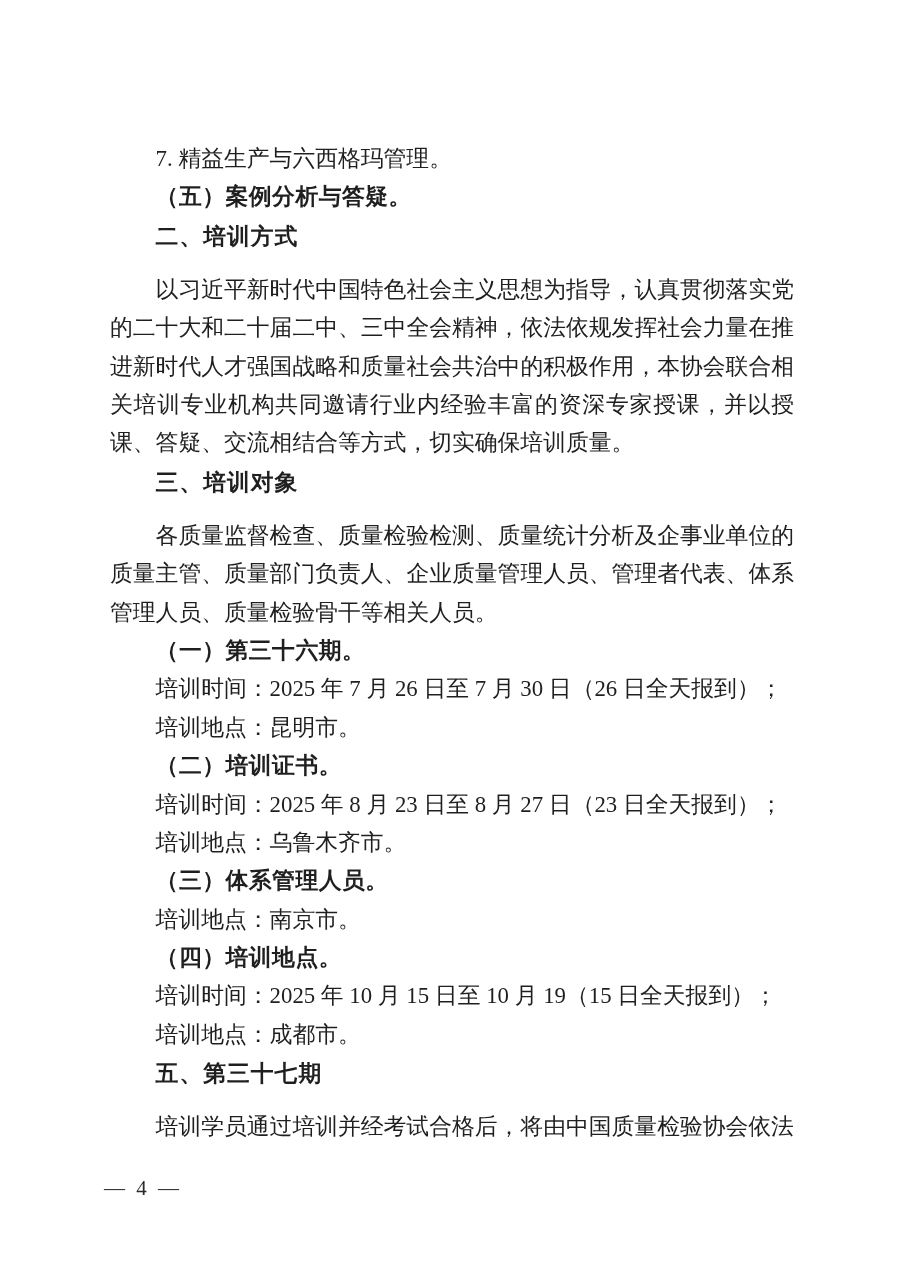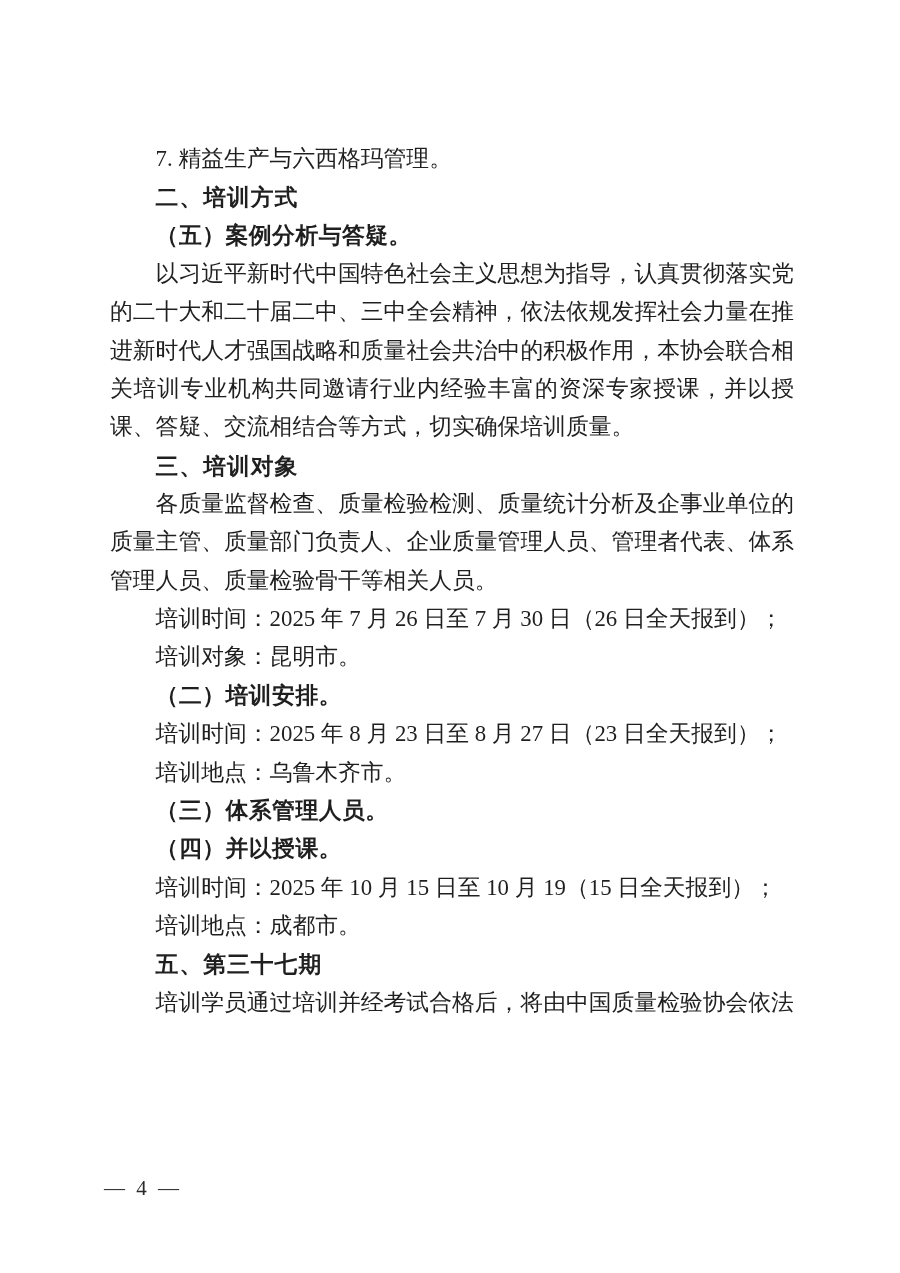--- a/index.html
+++ b/index.html
@@ -38,67 +38,70 @@
     font-weight: 700;
     letter-spacing: 1px;
   }
   
   .head-kai {
     font-weight: 700;
     letter-spacing: 0.5px;
   }
   .para {
     text-align: justify;
+    margin-top: 16px;
   }
   .footer {
     position: absolute;
     left: 104px;
     top: 1176px;
     font-size: 21px;
     letter-spacing: 3px;
     color: #2a2a2a;
     font-family: "Liberation Serif", "DejaVu Serif", serif;
   }
 </style>
 </head>
 <body>
 
 <div class="page">
   <div class="doc">
 
     <div class="line indent">7. 精益生产与六西格玛管理。</div>
 
+    <div class="line indent head-kai">（五）案例分析与答疑。</div>
+
     <div class="line indent head-black">二、培训方式</div>
-
-    <div class="line indent head-kai">（五）案例分析与答疑。</div>
 
     <div class="para indent">以习近平新时代中国特色社会主义思想为指导，认真贯彻落实党的二十大和二十届二中、三中全会精神，依法依规发挥社会力量在推进新时代人才强国战略和质量社会共治中的积极作用，本协会联合相关培训专业机构共同邀请行业内经验丰富的资深专家授课，并以授课、答疑、交流相结合等方式，切实确保培训质量。</div>
 
     <div class="line indent head-black">三、培训对象</div>
 
     <div class="para indent">各质量监督检查、质量检验检测、质量统计分析及企事业单位的质量主管、质量部门负责人、企业质量管理人员、管理者代表、体系管理人员、质量检验骨干等相关人员。</div>
 
 
     <div>
+      <div class="line indent head-kai">（一）第三十六期。</div>
       <div class="line indent">培训时间：2025 年 7 月 26 日至 7 月 30 日（26 日全天报到）；</div>
-      <div class="line indent">培训对象：昆明市。</div>
+      <div class="line indent">培训地点：昆明市。</div>
     </div>
 
     <div>
-      <div class="line indent head-kai">（二）培训安排。</div>
+      <div class="line indent head-kai">（二）培训证书。</div>
       <div class="line indent">培训时间：2025 年 8 月 23 日至 8 月 27 日（23 日全天报到）；</div>
       <div class="line indent">培训地点：乌鲁木齐市。</div>
     </div>
 
     <div>
       <div class="line indent head-kai">（三）体系管理人员。</div>
+      <div class="line indent">培训地点：南京市。</div>
     </div>
 
     <div>
-      <div class="line indent head-kai">（四）并以授课。</div>
+      <div class="line indent head-kai">（四）培训地点。</div>
       <div class="line indent">培训时间：2025 年 10 月 15 日至 10 月 19（15 日全天报到）；</div>
       <div class="line indent">培训地点：成都市。</div>
     </div>
 
     <div class="line indent head-black">五、第三十七期</div>
 
     <div class="para indent">培训学员通过培训并经考试合格后，将由中国质量检验协会依法</div>
 
   </div>
 

